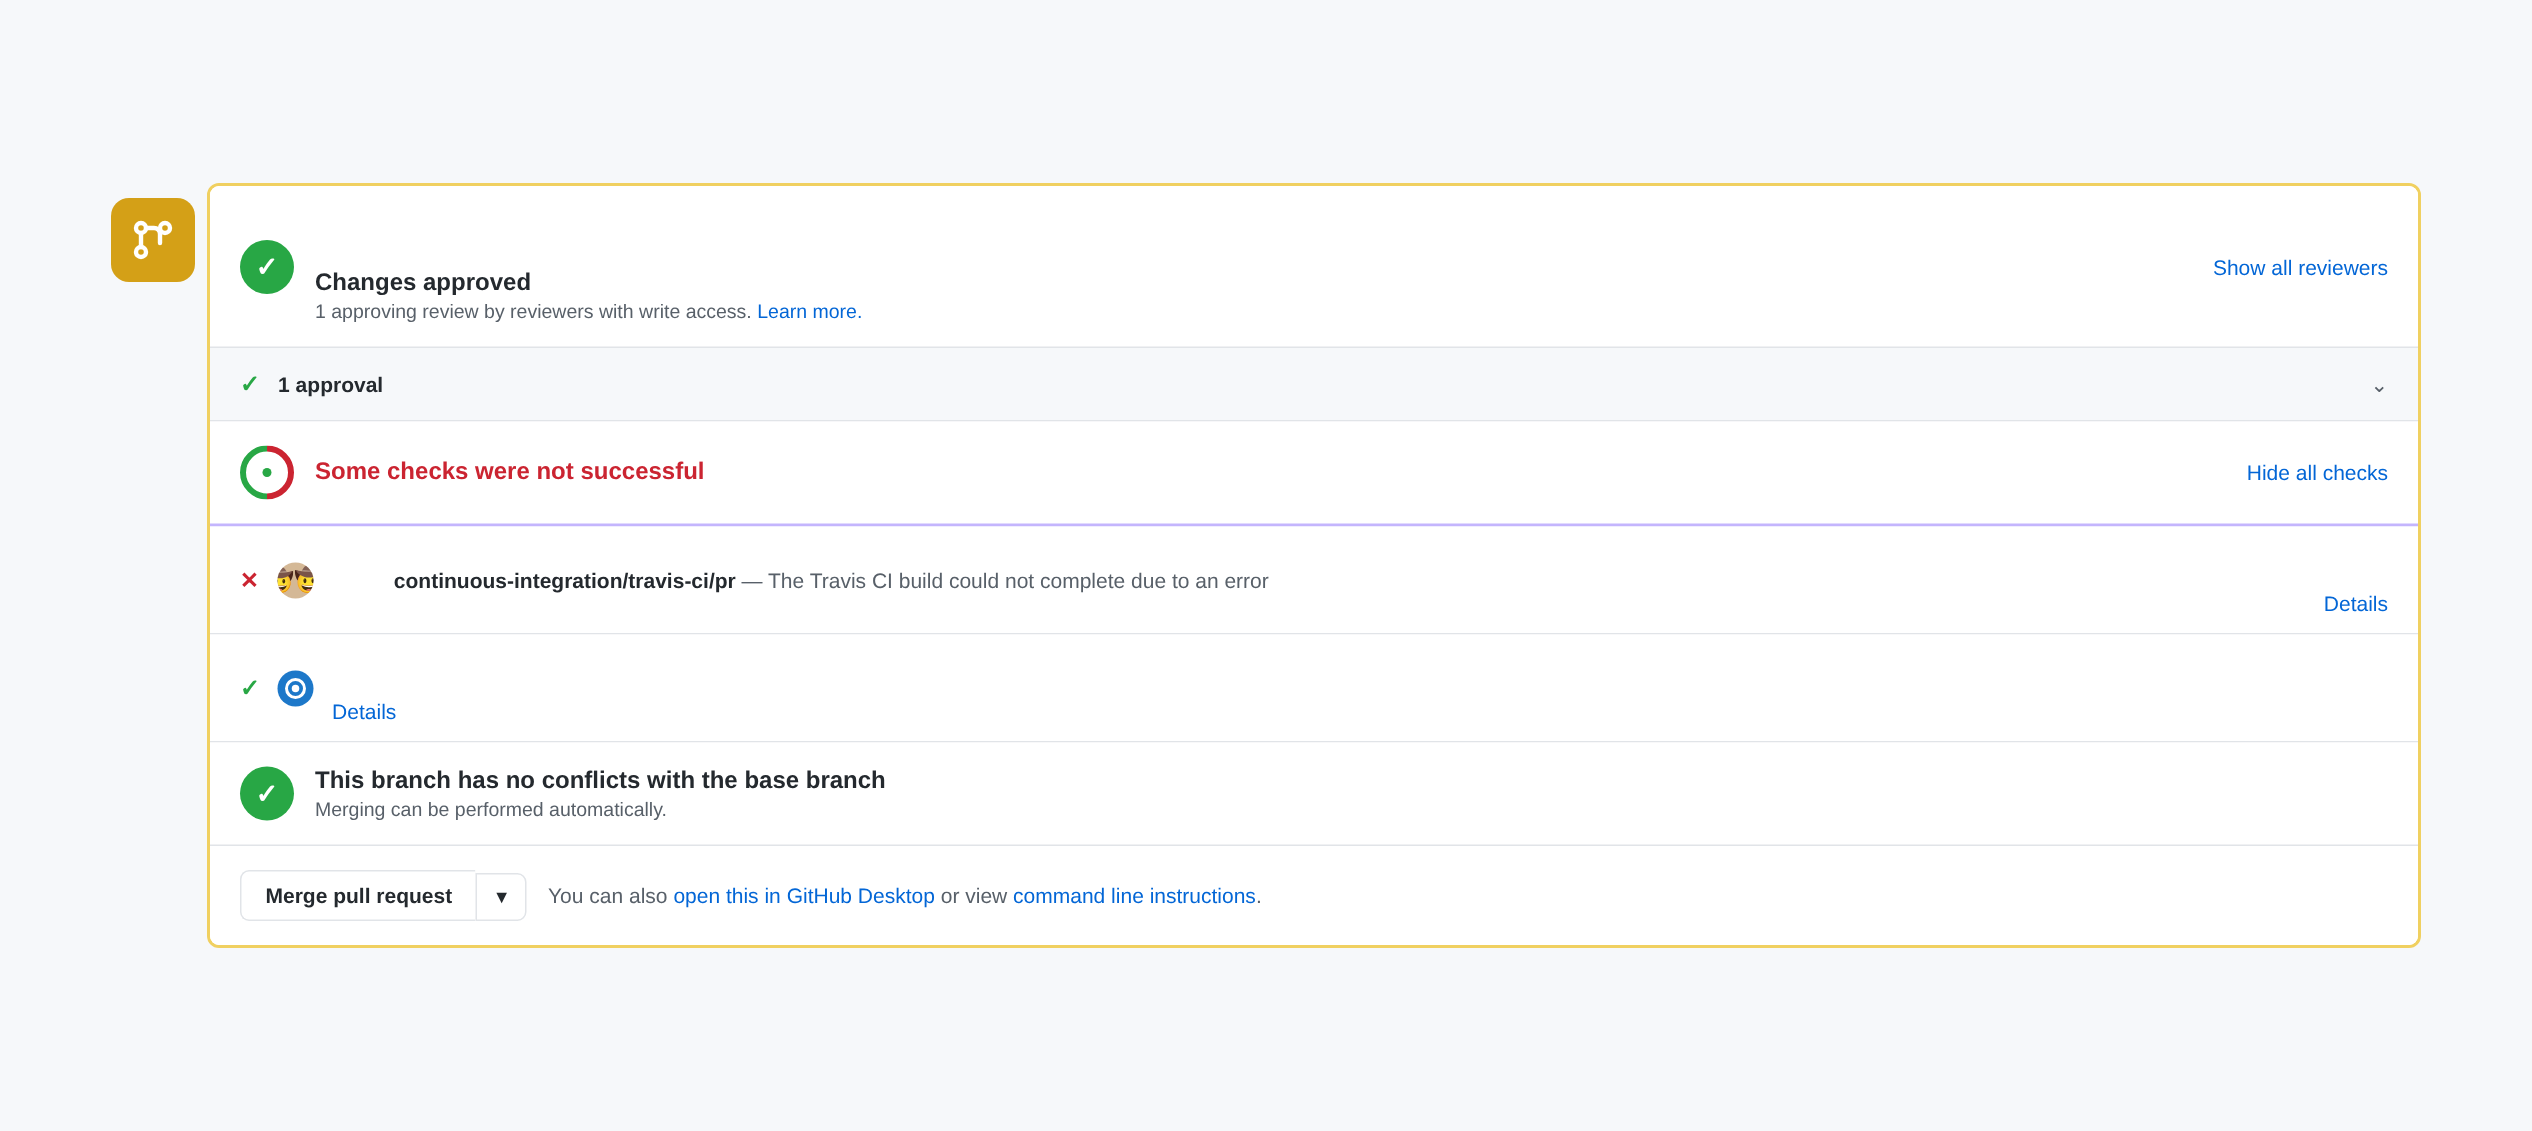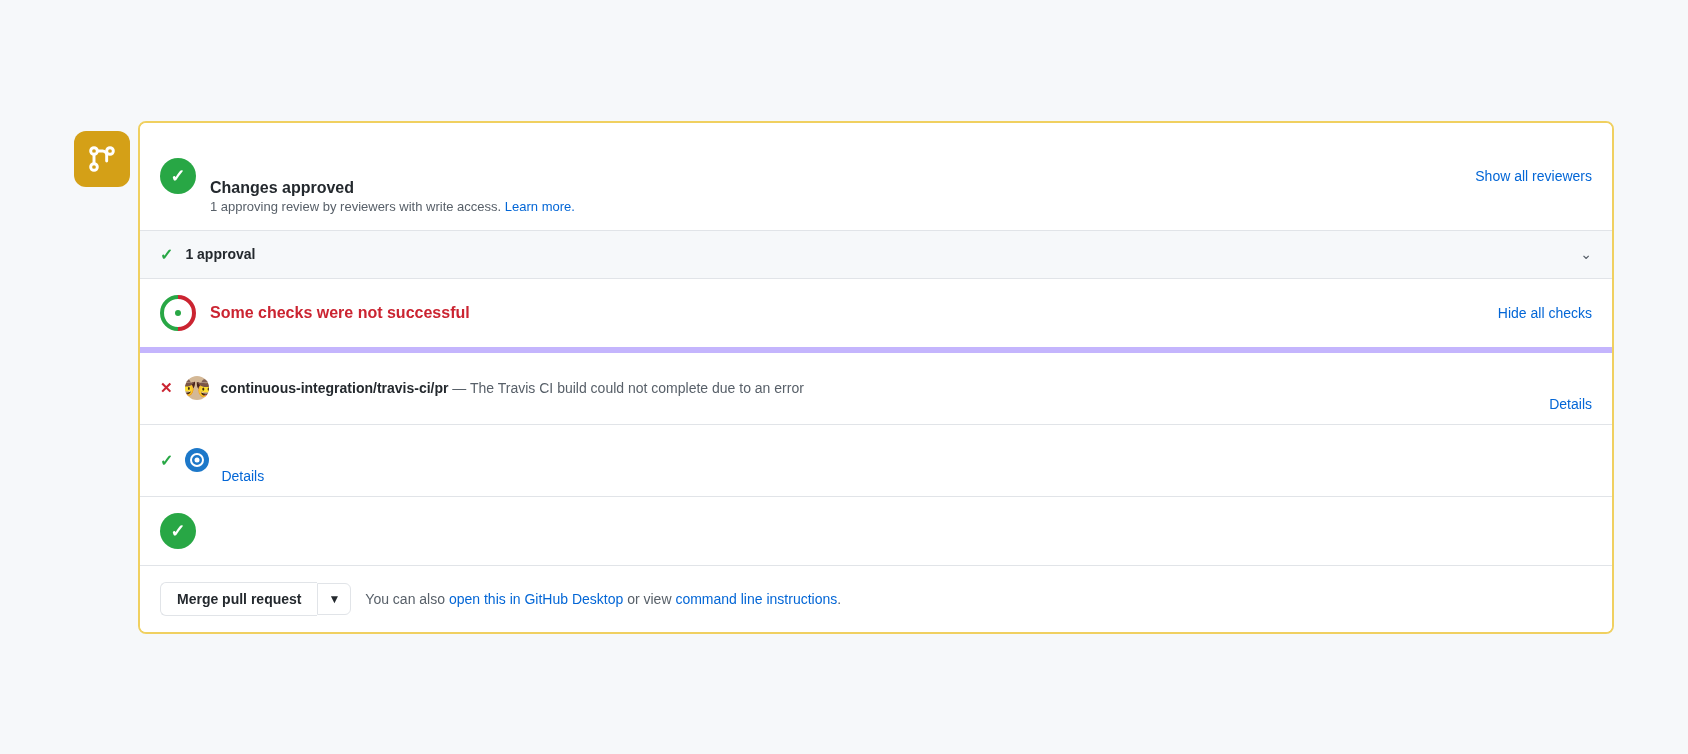--- a/index.html
+++ b/index.html
@@ -114,21 +114,21 @@
     }
     .chevron-down {
       color: #586069;
       font-size: 14px;
     }
     
     .section-checks {
       display: flex;
       align-items: center;
       padding: 16px 20px;
-      border-bottom: 6px solid #c4b5fd;
+      border-bottom: 2px solid #c4b5fd;
       background: #fff;
       gap: 14px;
     }
     .partial-circle {
       width: 36px;
       height: 36px;
       flex-shrink: 0;
       position: relative;
     }
     .partial-circle svg {
@@ -189,20 +189,21 @@
       content: '🤠';
       font-size: 16px;
     }
     .ci-row-text {
       flex: 1;
       font-size: 14px;
       color: #24292e;
     }
     .ci-row-text strong {
       font-weight: 600;
+      margin-left: 42px;
     }
     .ci-row-text .dash {
       color: #586069;
     }
     .section-ci-row .action-link {
       color: #0366d6;
       text-decoration: none;
       font-size: 14px;
       white-space: nowrap;
       flex-shrink: 0;
@@ -233,21 +234,21 @@
     
     .section-merge {
       display: flex;
       align-items: center;
       padding: 16px 20px;
       background: #fff;
       gap: 14px;
     }
     .merge-btn-group {
       display: flex;
-      align-items: center;
+      align-items: flex-end;
       flex-shrink: 0;
     }
     .merge-btn-main {
       background: #fff;
       border: 1px solid #e1e4e8;
       border-right: none;
       border-radius: 6px 0 0 6px;
       padding: 8px 16px;
       font-size: 14px;
       font-weight: 600;
@@ -346,20 +347,24 @@
           <circle cx="8" cy="8" r="2.5" fill="white"></circle>
         </svg>
       </div>
       <a href="#" class="action-link">Details</a>
     </div>
 
     <div class="section-no-conflicts">
       <div class="icon-area">
         <div class="green-circle-check">✓</div>
       </div>
+      <div class="text-area">
+        <div class="title">This branch has no conflicts with the base branch</div>
+        <div class="subtitle">Merging can be performed automatically.</div>
+      </div>
     </div>
 
     <div class="section-merge">
       <div class="merge-btn-group">
         <button class="merge-btn-main">Merge pull request</button>
         <button class="merge-btn-dropdown">▼</button>
       </div>
       <div class="merge-info">
         <span>You can also</span>
         <span> </span>

